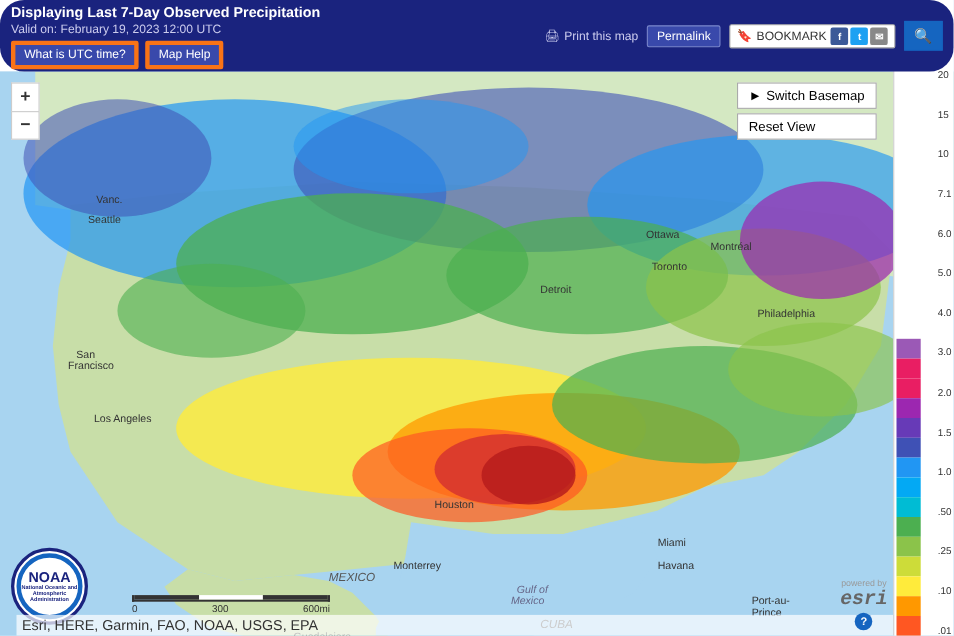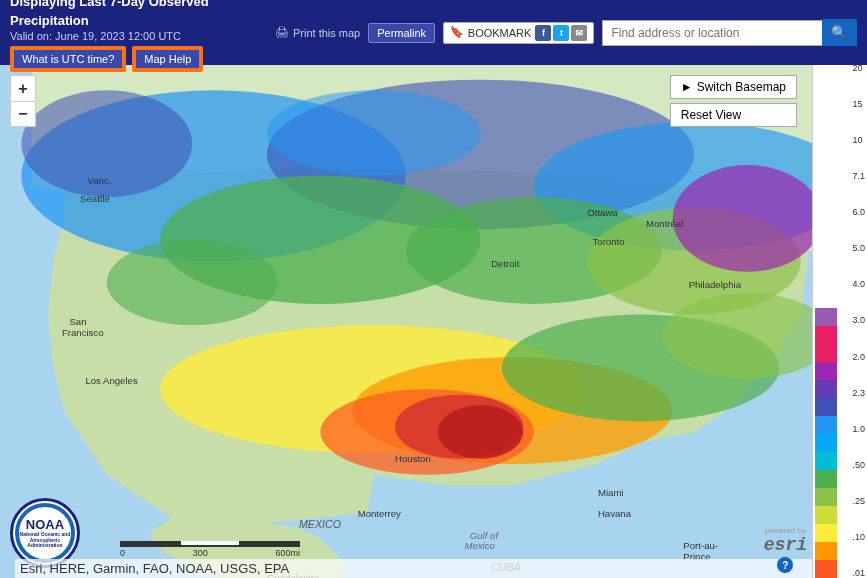--- a/index.html
+++ b/index.html
@@ -4,21 +4,21 @@
   <style>
     * { margin: 0; padding: 0; box-sizing: border-box; }
     body { width: 867px; height: 578px; overflow: hidden; font-family: Arial, sans-serif; font-size: 12px; }
 
     #app { width: 867px; height: 578px; position: relative; }
 
     
     #topbar {
       position: absolute; top: 0; left: 0; right: 0; height: 65px;
       background: #1a237e; z-index: 100;
-      display: flex; align-items: center; padding: 0 10px;
+      display: flex; align-items: center; padding: 0 10px; border-radius: 22px;
     }
     #topbar-left { flex: 1; }
     #title-line { color: #fff; font-size: 13px; font-weight: bold; line-height: 1.4; }
     #valid-line { color: #cce; font-size: 11px; }
     #topbar-buttons { display: flex; gap: 6px; margin-top: 4px; }
     .top-btn {
       background: #3949ab; color: #fff; border: 4px solid #f97316;
       padding: 3px 8px; font-size: 11px; cursor: pointer; border-radius: 2px;
     }
     #topbar-right { display: flex; align-items: center; gap: 8px; }
@@ -147,21 +147,21 @@
     }
   </style>
 </head>
 <body>
 
 <div id="app">
 
   <div id="topbar">
     <div id="topbar-left">
       <div id="title-line">Displaying Last 7-Day Observed Precipitation</div>
-      <div id="valid-line">Valid on: June 19, 2023 12:00 UTC</div>
+      <div id="valid-line">Valid on: February 19, 2023 12:00 UTC</div>
       <div id="topbar-buttons">
         <button class="top-btn">What is UTC time?</button>
         <button class="top-btn">Map Help</button>
       </div>
     </div>
     <div id="topbar-right">
       <div id="print-area">
         <span>🖨</span>
         <span>Print this map</span>
       </div>
@@ -169,21 +169,20 @@
       <div id="bookmark-area">
         <span>🔖</span>
         <span>BOOKMARK</span>
         <div id="bookmark-icons">
           <div class="social-icon fb">f</div>
           <div class="social-icon tw">t</div>
           <div class="social-icon em">✉</div>
         </div>
       </div>
       <div id="search-wrap">
-        <input id="search-input" type="text" placeholder="Find address or location" style="">
         <button id="search-btn">
           <span>🔍</span>
         </button>
       </div>
     </div>
   </div>
 
   <div id="map-area">
 
     <svg id="map-svg" viewBox="0 0 812 513" preserveAspectRatio="xMidYMid slice">
@@ -315,21 +314,21 @@
         <div class="legend-segment" style="height:18px;background:#e91e63;"></div>
         <div class="legend-segment" style="height:18px;background:#e91e63;"></div>
         <div class="legend-segment" style="height:18px;background:#9b59b6;"></div>
       </div>
       <div style="display:flex;flex-direction:column-reverse;justify-content:space-between;padding-left:2px;font-size:9px;color:#333;">
         <span>.01</span>
         <span>.10</span>
         <span>.25</span>
         <span>.50</span>
         <span>1.0</span>
-        <span>2.3</span>
+        <span>1.5</span>
         <span>2.0</span>
         <span>3.0</span>
         <span>4.0</span>
         <span>5.0</span>
         <span>6.0</span>
         <span>7.1</span>
         <span>10</span>
         <span>15</span>
         <span>20</span>
       </div>

